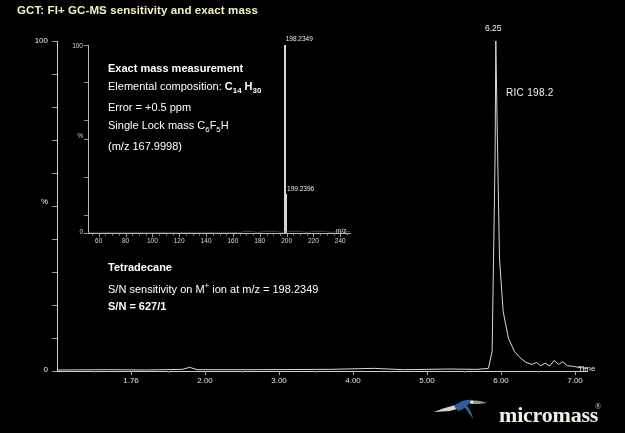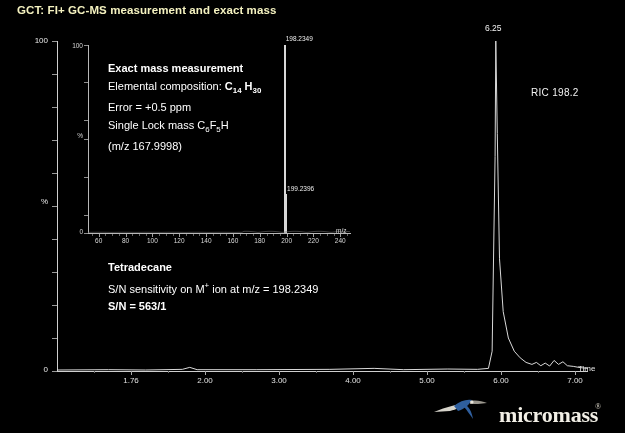--- a/index.html
+++ b/index.html
@@ -105,21 +105,21 @@
 
   #peak-apex-label {
     position: absolute;
     left: 485px;
     top: 23px;
     font-size: 8.5px;
     color: #f2f2f2;
   }
   #ric-label {
     position: absolute;
-    left: 531px;
+    left: 506px;
     top: 87px;
     font-size: 10px;
     color: #f2f2f2;
     letter-spacing: 0.3px;
   }
 
   
   #inset {
     position: absolute;
     left: 78px;
@@ -256,21 +256,21 @@
     font-family: "Liberation Serif", serif;
     font-size: 8px;
     color: #ded9cc;
   }
 </style>
 </head>
 <body>
 
 <div id="slide">
 
-  <div id="title">GCT: FI+ GC-MS measurement and exact mass</div>
+  <div id="title">GCT: FI+ GC-MS sensitivity and exact mass</div>
 
   <div>
 
     <div id="main-yaxis"></div>
     <div id="main-xaxis"></div>
 
     <div class="main-ytick" style="top:41px;"></div>
     <div class="main-ytick" style="top:74px;"></div>
     <div class="main-ytick" style="top:107px;"></div>
     <div class="main-ytick" style="top:140px;"></div>
@@ -413,21 +413,21 @@
       <span>Single Lock mass C</span><sub>6</sub><span>F</span><sub>5</sub><span>H</span>
     </div>
     <div>(m/z 167.9998)</div>
   </div>
 
   <div id="sensitivity-block">
     <div class="bold-line">Tetradecane</div>
     <div>
       <span>S/N sensitivity on M</span><sup>+</sup><span> ion at m/z = 198.2349</span>
     </div>
-    <div class="bold-line">S/N = 563/1</div>
+    <div class="bold-line">S/N = 627/1</div>
   </div>
 
   <div id="logo">
     <svg width="60" height="30" viewBox="0 0 60 30">
       <path d="M2 14 C14 9, 26 6, 36 4 C32 8, 26 11, 18 13 Z" fill="#e9e6dc" opacity="0.92"></path>
       <path d="M22 8 C28 3, 34 1, 40 2 C37 7, 32 11, 26 13 Z" fill="#2f5f9e"></path>
       <path d="M33 6 C37 9, 40 14, 41 21 C38 17, 35 12, 32 9 Z" fill="#2f5f9e"></path>
       <path d="M38 3 C44 2, 50 3, 55 5 C49 6, 43 6, 38 6 Z" fill="#cfcabd" opacity="0.75"></path>
       <circle cx="40" cy="4" r="1.6" fill="#e9e6dc"></circle>
     </svg>

